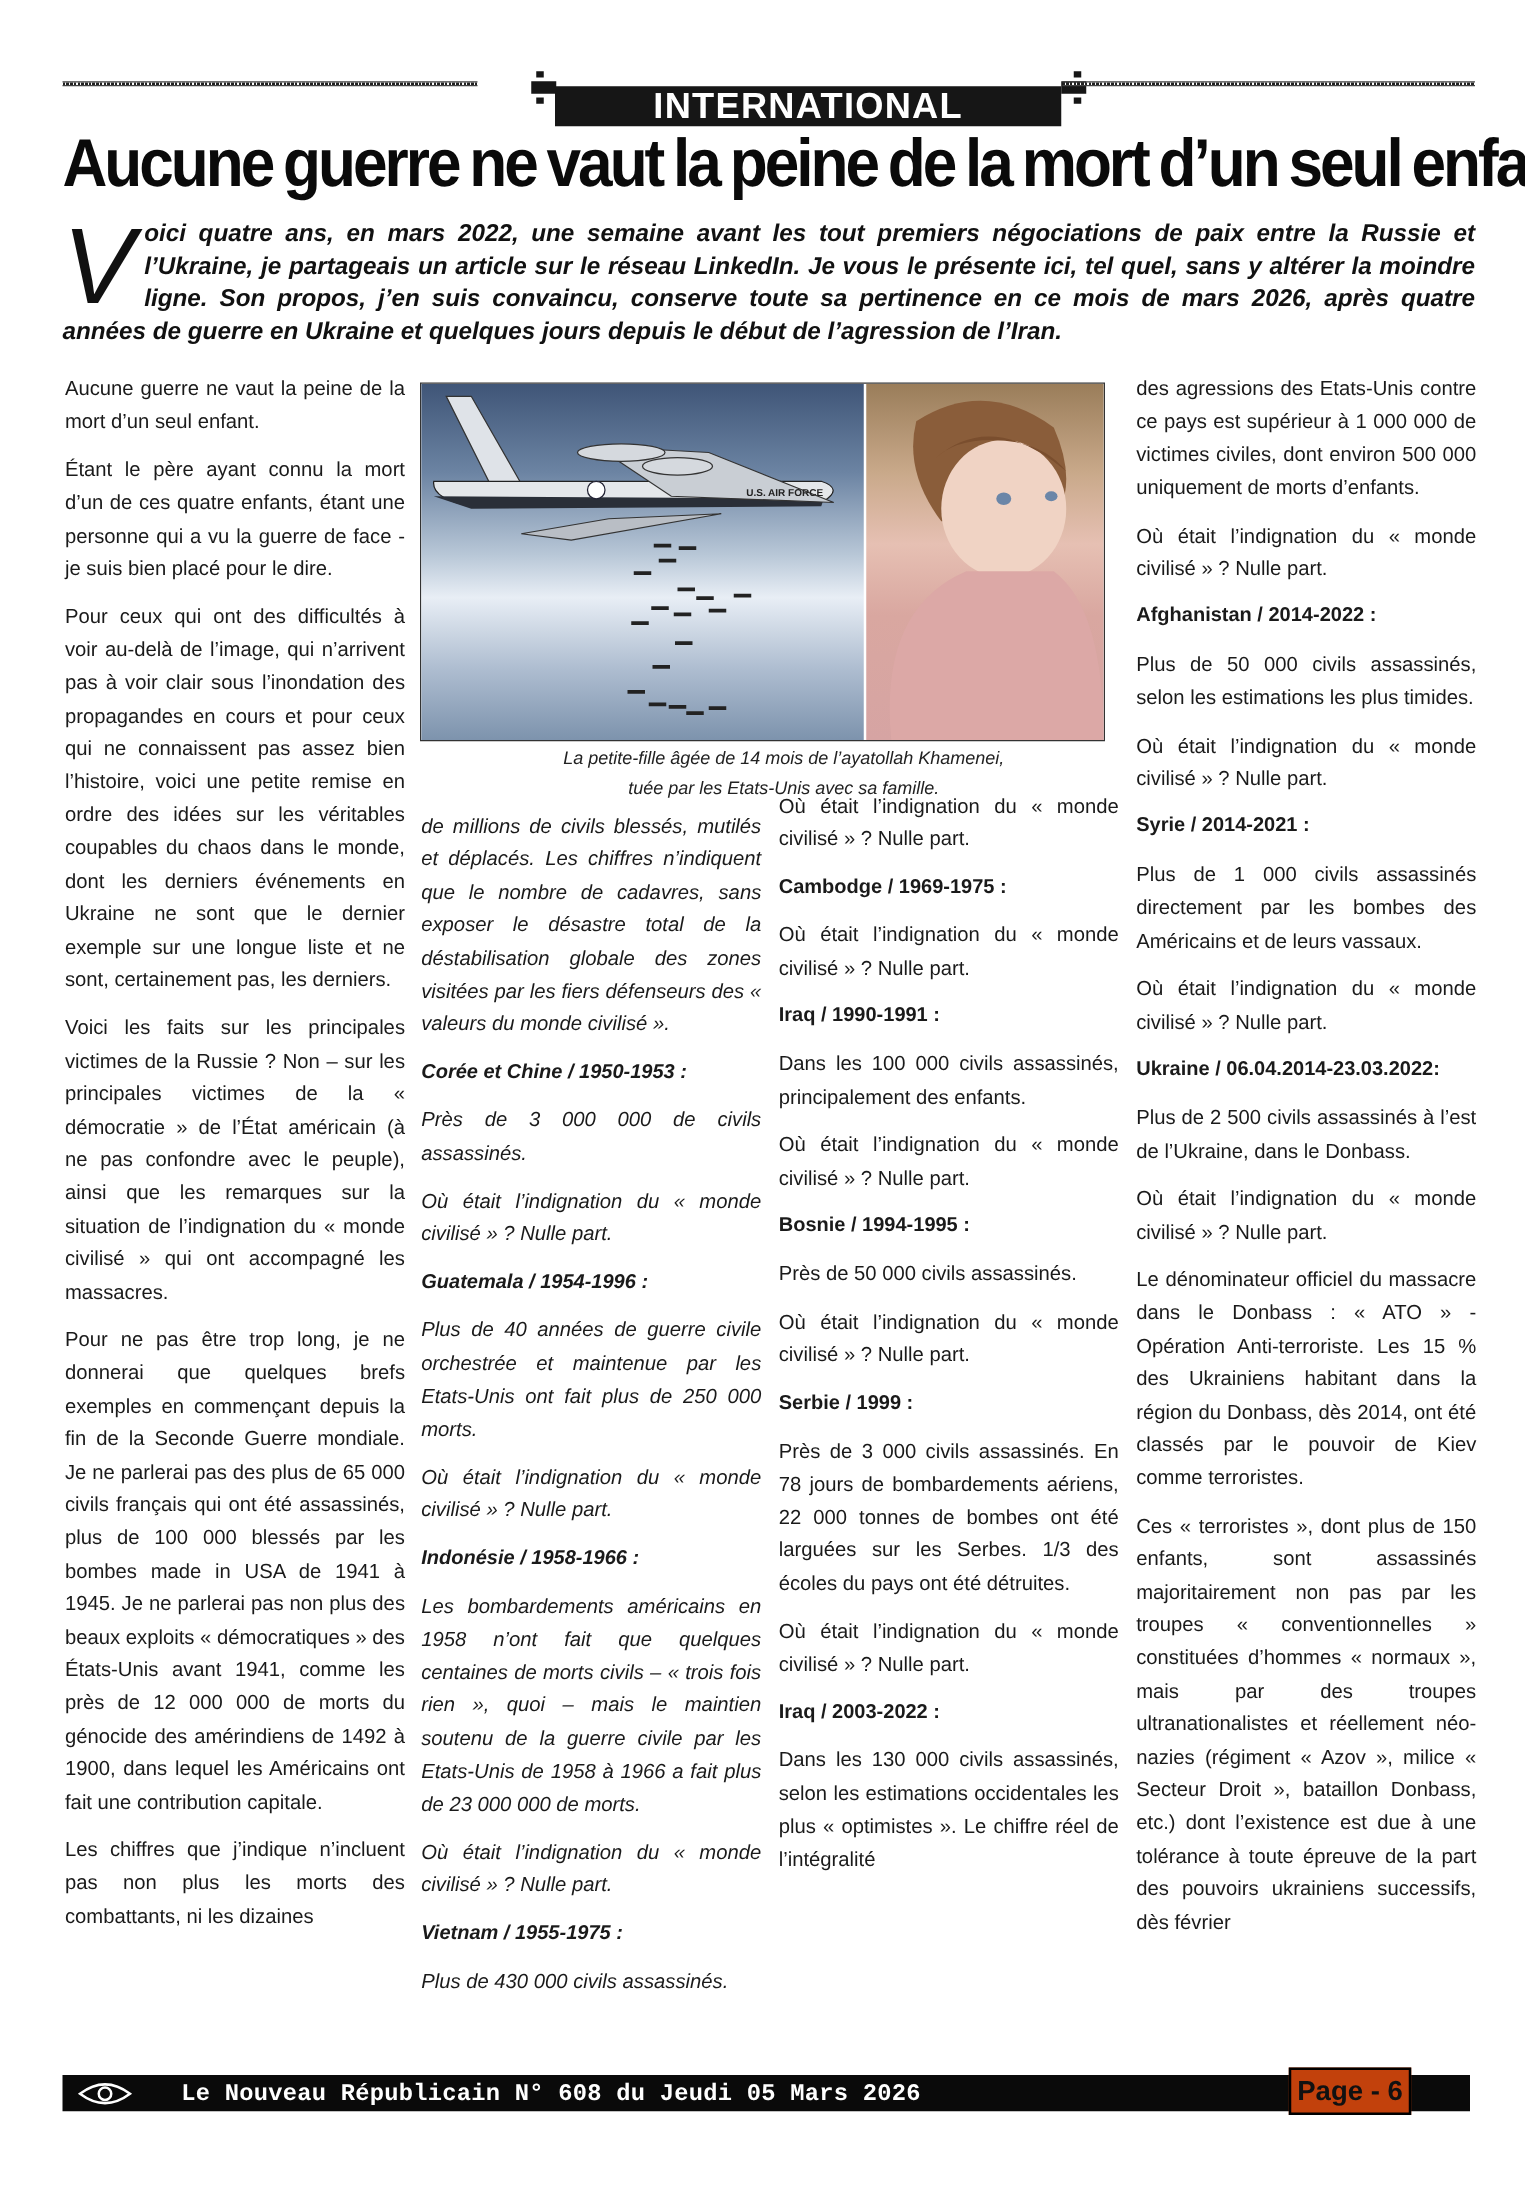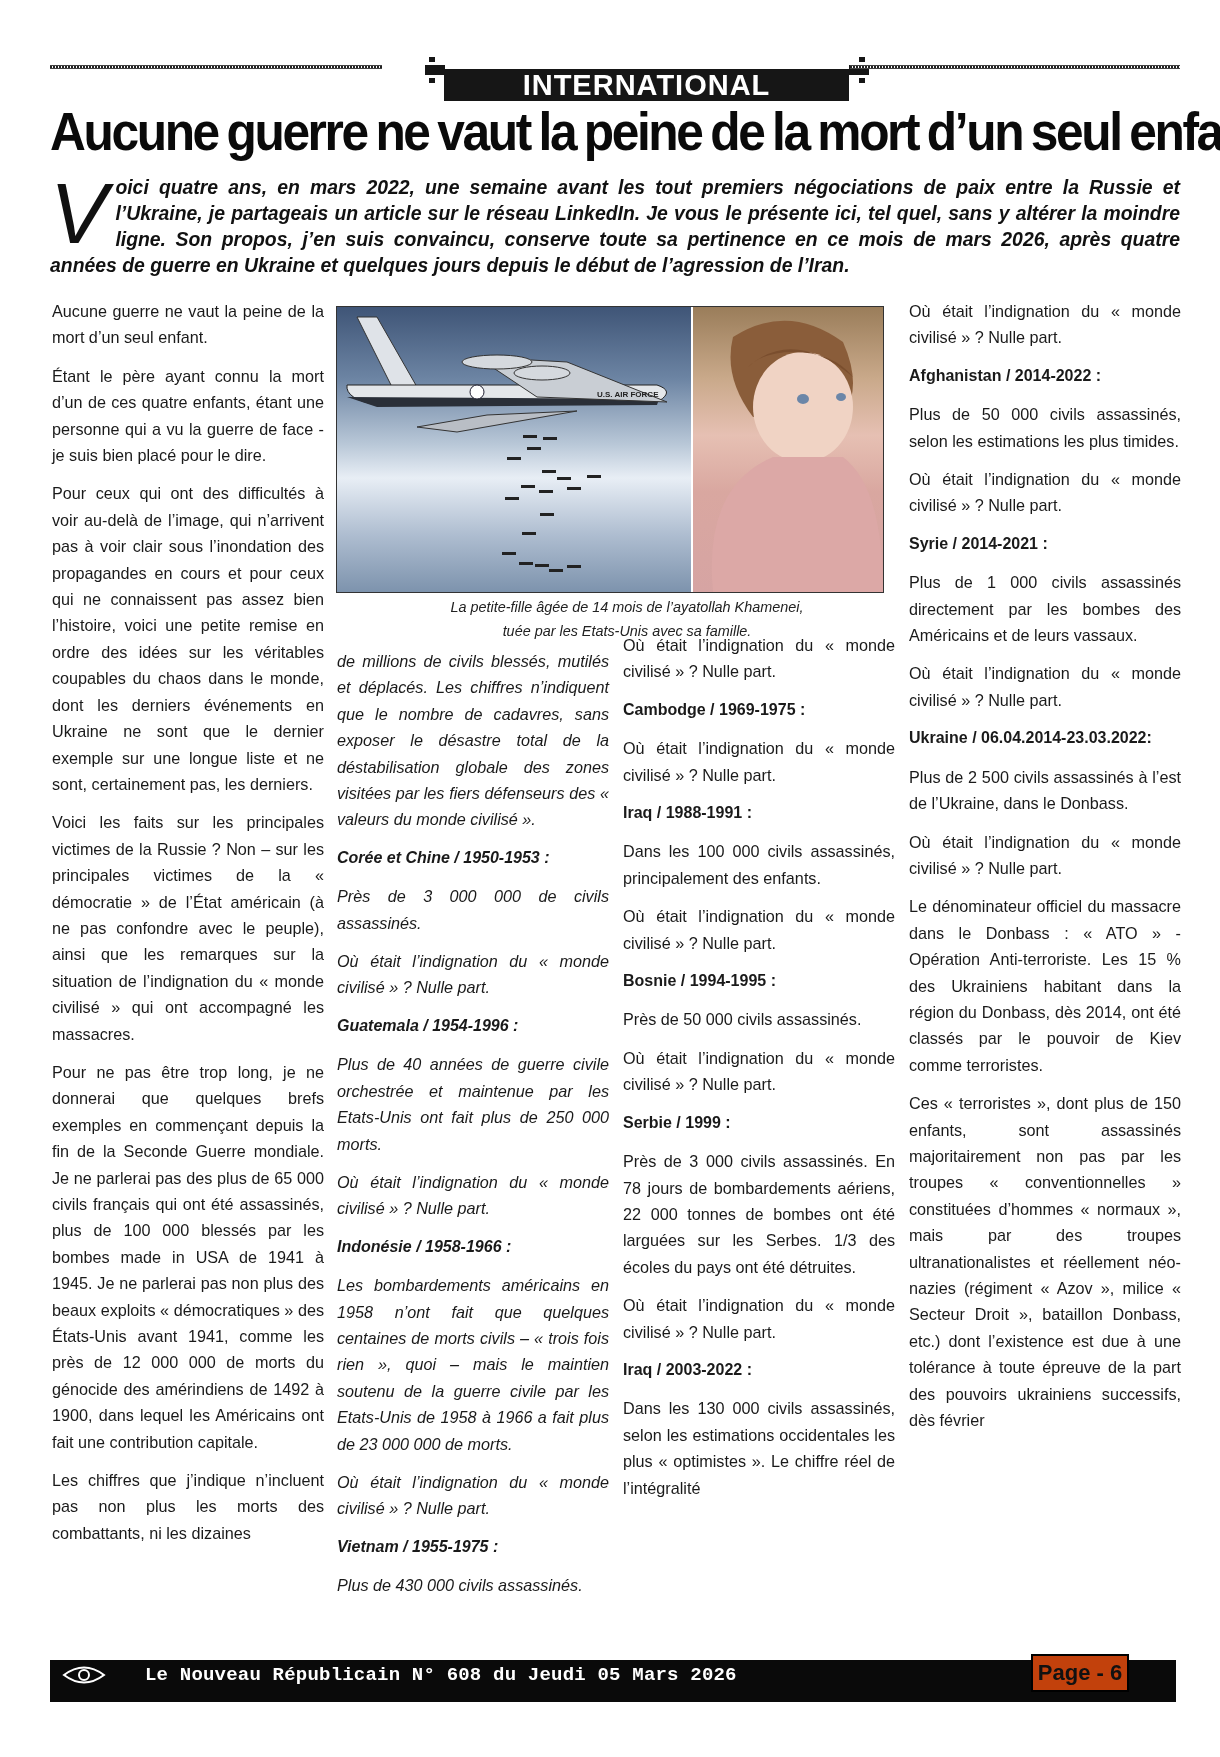--- a/index.html
+++ b/index.html
@@ -34,21 +34,21 @@
   .col4 { left: 909px; }
 
   
   .figure { position: absolute; left: 336px; top: 306px; width: 582px; }
   .photos { position: relative; width: 546px; height: 285px; border: 1px solid #333; overflow: hidden; }
   .photo-bomber { position: absolute; left: 0; top: 0; width: 354px; height: 285px; background: linear-gradient(180deg, #3f5577 0%, #6c84a3 25%, #b8c7d7 48%, #e8eef5 60%, #aebdd0 80%, #7d93ad 100%); }
   .photo-child { position: absolute; left: 356px; top: 0; width: 190px; height: 285px; background: linear-gradient(180deg, #9a7d5a 0%, #c9a98a 25%, #e6c0b3 45%, #d9a7a0 65%, #d6a4a3 100%); }
   .caption { text-align: center; font-style: italic; font-size: 14.4px; line-height: 24px; margin-top: 2px; color: #222; }
 
   
-  .footer { position: absolute; left: 50px; top: 1660px; width: 1126px; height: 42px; background: #0a0a0a; }
+  .footer { position: absolute; left: 50px; top: 1660px; width: 1126px; height: 29px; background: #0a0a0a; }
   .footer-text { position: absolute; left: 95px; top: 2px; color: #fff; font-family: "Liberation Mono", monospace; font-weight: bold; font-size: 19px; line-height: 26px; letter-spacing: 0.2px; }
   .page-box { position: absolute; left: 1031px; top: 1654px; width: 98px; height: 38px; background: #c2410c; border: 2px solid #000; box-sizing: border-box; display: flex; align-items: center; justify-content: center; font-weight: bold; font-size: 22px; }
 </style>
 </head>
 <body>
 
 <div class="banner-wrap">
   <div class="banner-line left"></div>
   <div class="banner-cap left">
     <i style="left:4px;top:4px;width:6px;height:5px;"></i>
@@ -150,34 +150,35 @@
   <p>Les bombardements américains en 1958 n’ont fait que quelques centaines de morts civils – « trois fois rien », quoi – mais le maintien soutenu de la guerre civile par les Etats-Unis de 1958 à 1966 a fait plus de 23 000 000 de morts.</p>
   <p>Où était l’indignation du « monde civilisé » ? Nulle part.</p>
   <h3>Vietnam / 1955-1975 :</h3>
   <p>Plus de 430 000 civils assassinés.</p>
 </div>
 
 <div class="col col3">
   <p>Où était l’indignation du « monde civilisé » ? Nulle part.</p>
   <h3>Cambodge / 1969-1975 :</h3>
   <p>Où était l’indignation du « monde civilisé » ? Nulle part.</p>
-  <h3>Iraq / 1988-1991 :</h3>
+  <h3>Iraq / 1990-1991 :</h3>
   <p>Dans les 100 000 civils assassinés, principalement des enfants.</p>
   <p>Où était l’indignation du « monde civilisé » ? Nulle part.</p>
   <h3>Bosnie / 1994-1995 :</h3>
   <p>Près de 50 000 civils assassinés.</p>
   <p>Où était l’indignation du « monde civilisé » ? Nulle part.</p>
   <h3>Serbie / 1999 :</h3>
   <p>Près de 3 000 civils assassinés. En 78 jours de bombardements aériens, 22 000 tonnes de bombes ont été larguées sur les Serbes. 1/3 des écoles du pays ont été détruites.</p>
   <p>Où était l’indignation du « monde civilisé » ? Nulle part.</p>
   <h3>Iraq / 2003-2022 :</h3>
   <p>Dans les 130 000 civils assassinés, selon les estimations occidentales les plus « optimistes ». Le chiffre réel de l’intégralité</p>
 </div>
 
 <div class="col col4">
+  <p>des agressions des Etats-Unis contre ce pays est supérieur à 1 000 000 de victimes civiles, dont environ 500 000 uniquement de morts d’enfants.</p>
   <p>Où était l’indignation du « monde civilisé » ? Nulle part.</p>
   <h3>Afghanistan / 2014-2022 :</h3>
   <p>Plus de 50 000 civils assassinés, selon les estimations les plus timides.</p>
   <p>Où était l’indignation du « monde civilisé » ? Nulle part.</p>
   <h3>Syrie / 2014-2021 :</h3>
   <p>Plus de 1 000 civils assassinés directement par les bombes des Américains et de leurs vassaux.</p>
   <p>Où était l’indignation du « monde civilisé » ? Nulle part.</p>
   <h3>Ukraine / 06.04.2014-23.03.2022:</h3>
   <p>Plus de 2 500 civils assassinés à l’est de l’Ukraine, dans le Donbass.</p>
   <p>Où était l’indignation du « monde civilisé » ? Nulle part.</p>

